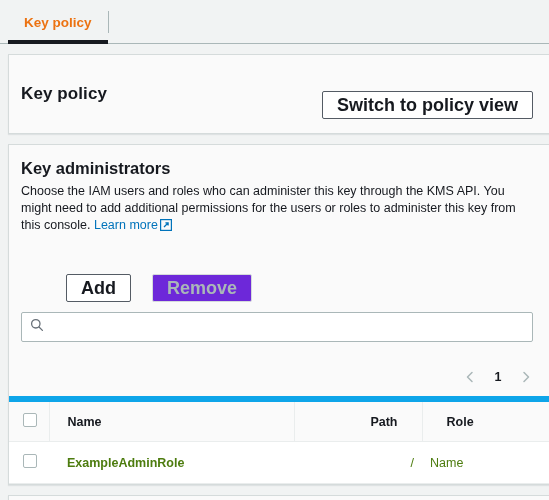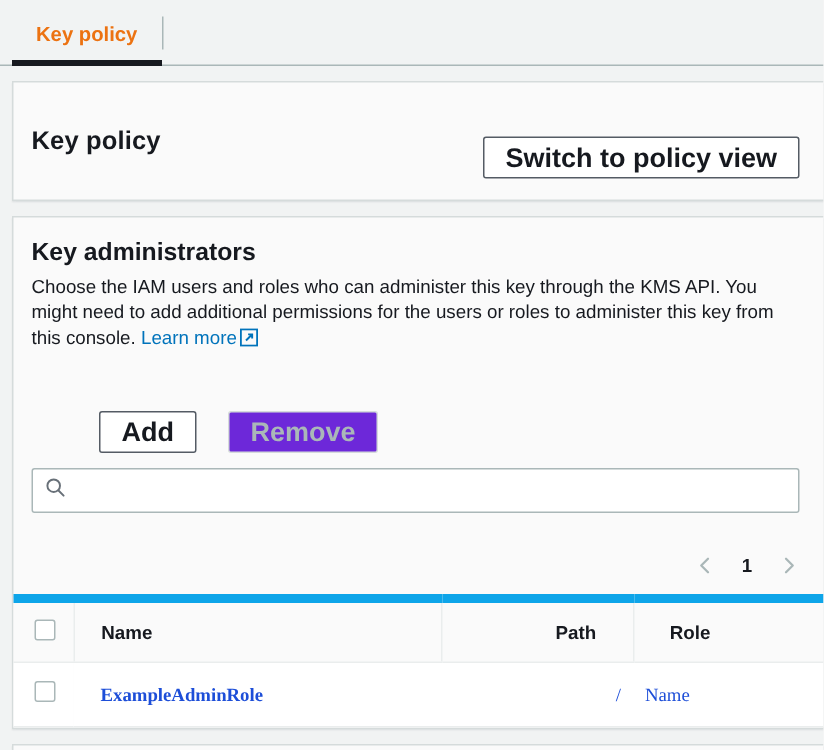--- a/index.html
+++ b/index.html
@@ -183,23 +183,22 @@
     padding: 11px 24px;
     border-top: 6px solid #0ea5e9;
     border-bottom: 1px solid #eaeded;
     background: #fafafa;
   }
   thead th.colsep { border-left: 1px solid #eaeded; }
   tbody td {
     font-size: 12.5px;
     padding: 12px 8px;
     border-bottom: 1px solid #eaeded;
-    color: #1d4ed8;
+    color: #4d7c0f;
     background: #ffffff;
-    font-family: Liberation Serif, serif;
   }
   td.name-cell { font-weight: bold; }
   th.cb, td.cb { width: 40px; padding-left: 14px; padding-right: 0; }
   th.c-name, td.c-name { width: 245px; padding-left: 18px; }
   th.c-path, td.c-path { width: 128px; text-align: right; }
 
   
   .cbox {
     width: 14px; height: 14px;
     border: 1px solid #aab7b8;

